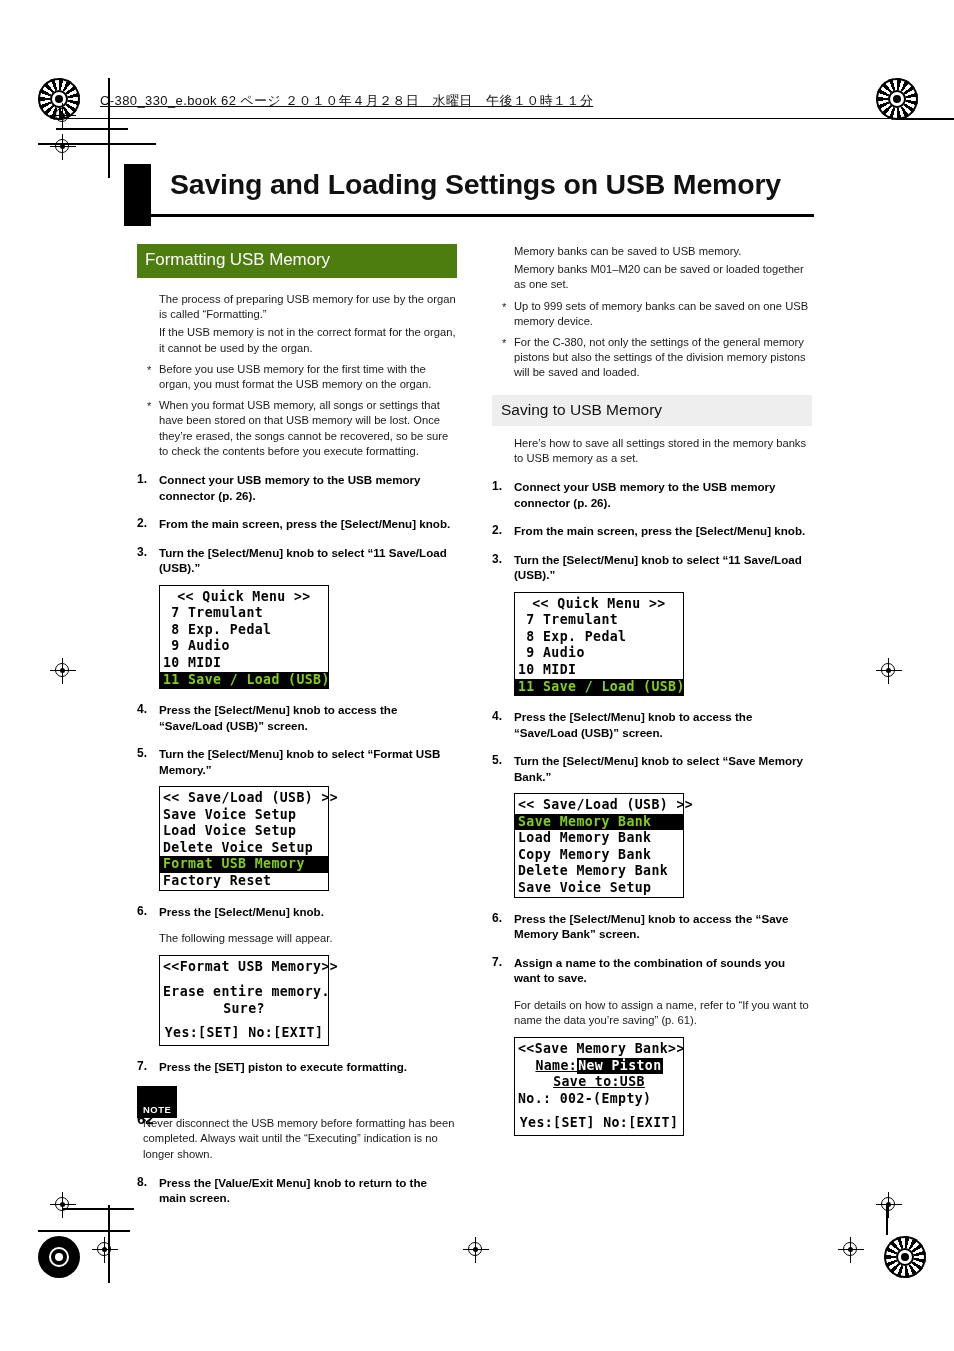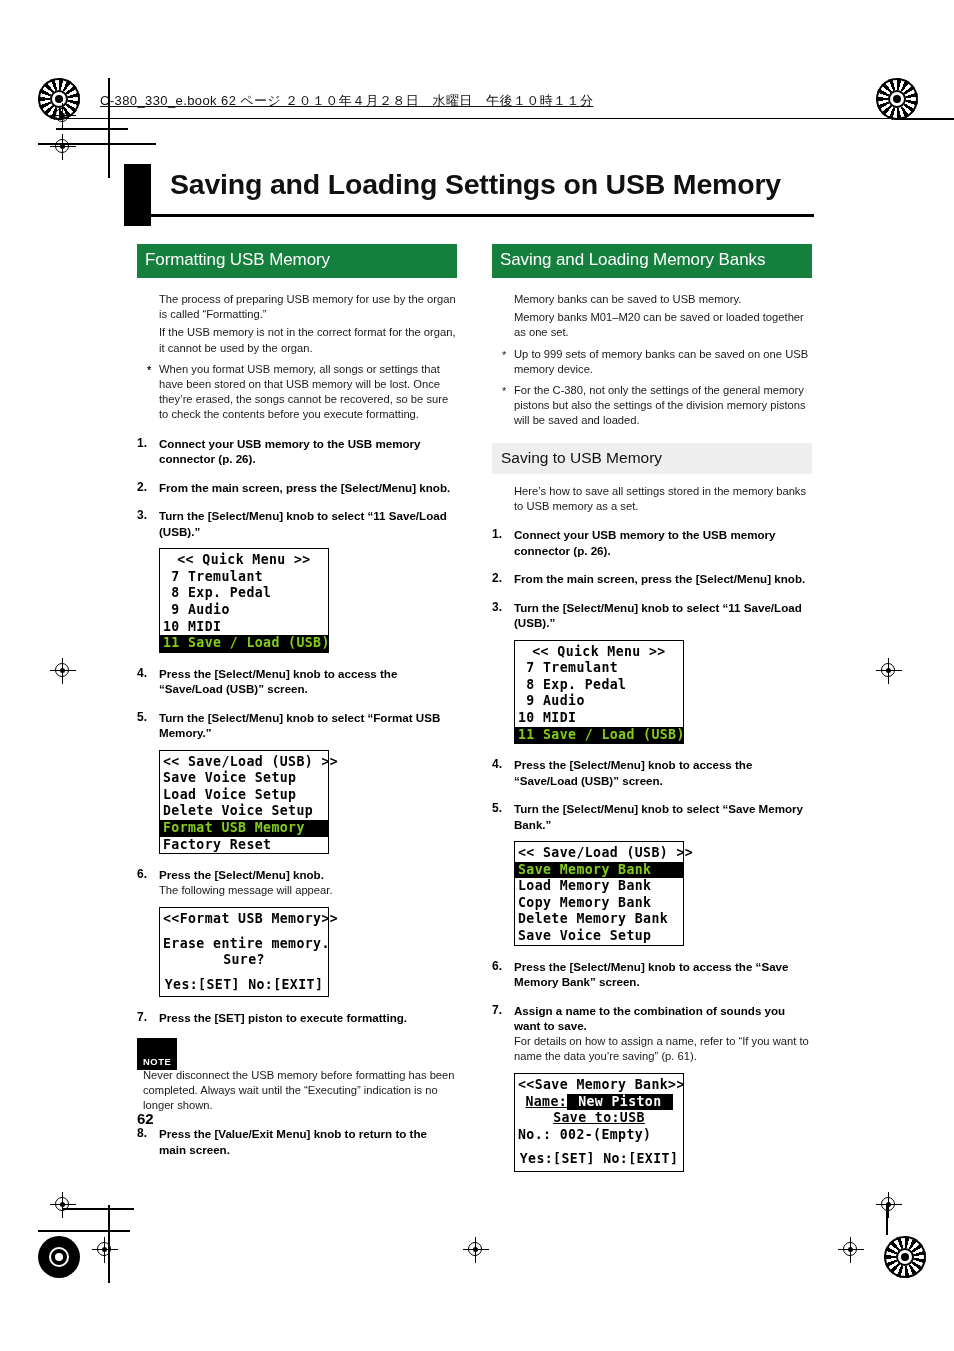--- a/index.html
+++ b/index.html
@@ -45,21 +45,21 @@
     white-space:nowrap;
   }
   .title-rule{position:absolute;left:124px;top:214px;width:690px;height:2.6px;background:#000;}
 
   
   .col{position:absolute;top:244px;width:320px;}
   .col-left{left:137px;}
   .col-right{left:492px;}
 
   .sec-head{
-    background:#15803d;color:#fff;
+    background:#4d7c0f;color:#fff;
     font-size:17px;font-weight:400;letter-spacing:-.1px;
     padding:6px 0 8px 8px;margin-bottom:14px;white-space:nowrap;
   }
   .sub-head{
     background:#eeeeee;color:#111;
     font-size:15.5px;font-weight:400;
     padding:6px 9px 7px 9px;margin:14px 0 10px 0;
   }
 
   .para{
@@ -69,21 +69,21 @@
     position:relative;margin:6px 0 6px 22px;font-size:11.2px;line-height:15.2px;color:#1a1a1a;
   }
   .bullet .star{position:absolute;left:-12px;top:1px;font-size:11px;}
 
   .step{position:relative;margin:13px 0 0 0;padding-left:22px;}
   .step .num{
     position:absolute;left:0;top:0;width:19px;
     font-size:12px;font-weight:700;color:#000;
   }
   .step .txt{font-size:11.6px;font-weight:700;line-height:15.5px;color:#000;}
-  .step .sub{font-size:11.2px;font-weight:400;line-height:15.2px;color:#1a1a1a;margin-top:0;}
+  .step .sub{font-size:11.2px;font-weight:400;line-height:15.2px;color:#1a1a1a;margin-top:12px;}
 
   
   .noteblk{position:relative;margin:12px 0 0 0;padding-left:0;min-height:20px;}
   .note-tag{
     display:inline-block;background:#000;color:#fff;
     font-size:9.4px;font-weight:700;letter-spacing:.6px;
     padding:18px 6px 3px 6px;vertical-align:top;
   }
   .note-txt{
     margin-left:6px;font-size:11.2px;line-height:15.2px;color:#1a1a1a;
@@ -97,21 +97,21 @@
     font-size:13.2px;line-height:16.6px;letter-spacing:.4px;
     color:#000;font-weight:700;
     margin:9px 0 0 22px;width:168px;padding:3px 0 0 0;
     box-sizing:content-box;
   }
   .lcd .row{padding:0 3px;white-space:pre;}
   .lcd .row.center{text-align:center;}
   .lcd .row.inv{background:#000;color:#84cc16;}
   .lcd .spacer{height:8px;}
   .lcd .kv{display:flex;justify-content:center;padding:0 3px;white-space:pre;text-decoration:underline;}
-  .lcd .inv-chip{background:#000;color:#fff;padding:0 11px;}
+  .lcd .inv-chip{background:#000;color:#fff;padding:0 1px;}
   .lcd-bottompad{height:3px;}
 
   
   .pageno{position:absolute;left:137px;top:1110px;font-size:15px;font-weight:700;color:#000;}
 </style>
 </head>
 <body>
 
 <div class="target" style="left:38px;top:78px;">
   <div class="inner"></div>
@@ -194,20 +194,21 @@
 
 <div class="col col-left">
 
   <div class="sec-head">Formatting USB Memory</div>
 
   <div class="para">The process of preparing USB memory for use by the organ is called “Formatting.”</div>
   <div class="para">If the USB memory is not in the correct format for the organ, it cannot be used by the organ.</div>
 
   <div class="bullet">
     <span class="star">*</span>
+    <span>Before you use USB memory for the first time with the organ, you must format the USB memory on the organ.</span>
   </div>
   <div class="bullet">
     <span class="star">*</span>
     <span>When you format USB memory, all songs or settings that have been stored on that USB memory will be lost. Once they’re erased, the songs cannot be recovered, so be sure to check the contents before you execute formatting.</span>
   </div>
 
   <div class="step">
     <span class="num">1.</span>
     <div class="txt">Connect your USB memory to the USB memory connector (p. 26).</div>
   </div>
@@ -275,21 +276,20 @@
 
   <div class="step">
     <span class="num">8.</span>
     <div class="txt">Press the [Value/Exit Menu] knob to return to the main screen.</div>
   </div>
 
 </div>
 
 <div class="col col-right">
 
-  <div class="sec-head">Saving and Loading Memory Banks</div>
 
   <div class="para">Memory banks can be saved to USB memory.</div>
   <div class="para">Memory banks M01–M20 can be saved or loaded together as one set.</div>
 
   <div class="bullet">
     <span class="star">*</span>
     <span>Up to 999 sets of memory banks can be saved on one USB memory device.</span>
   </div>
   <div class="bullet">
     <span class="star">*</span>

